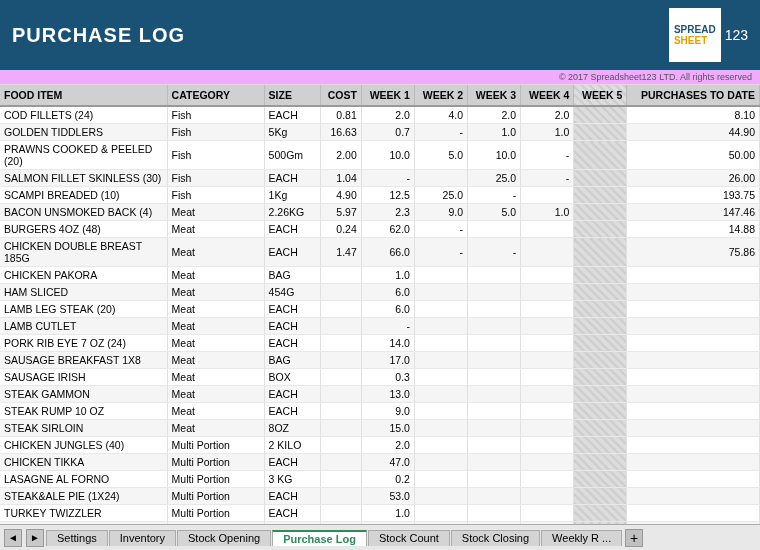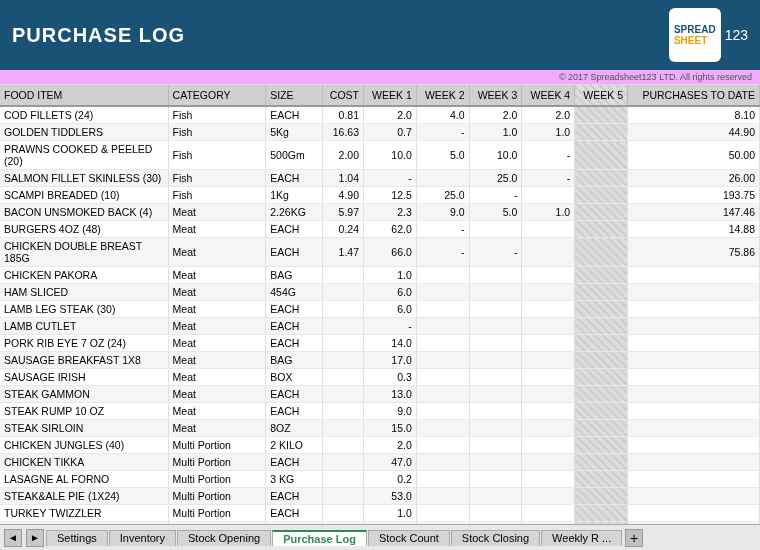--- a/index.html
+++ b/index.html
@@ -34,21 +34,21 @@
       display: flex;
       align-items: center;
       gap: 4px;
     }
     .logo-box {
       background: #fff;
       color: #1a5276;
       font-weight: bold;
       font-size: 13px;
       padding: 16px 5px;
-      border-radius: 6px;
+      border-radius: 0;
       line-height: 1.2;
     }
     .logo-text {
       color: #fff;
       font-size: 14px;
       font-weight: normal;
     }
 
     
     .copyright-bar {
@@ -74,21 +74,21 @@
       font-size: 10.5px;
     }
 
     thead tr {
       background: #d0d0d0;
     }
 
     thead th {
       padding: 4px 4px;
       text-align: left;
-      font-weight: normal;
+      font-weight: bold;
       color: #000;
       border-right: 1px solid #bbb;
       border-bottom: 2px solid #999;
       white-space: nowrap;
     }
 
     thead th.right {
       text-align: right;
     }
 
@@ -337,21 +337,21 @@
           <td>454G</td>
           <td class="right"></td>
           <td class="right">6.0</td>
           <td class="right"></td>
           <td class="right"></td>
           <td class="right"></td>
           <td class="shaded right"></td>
           <td class="right"></td>
         </tr>
         <tr>
-          <td>LAMB LEG STEAK (30)</td>
+          <td>LAMB LEG STEAK (20)</td>
           <td>Meat</td>
           <td>EACH</td>
           <td class="right"></td>
           <td class="right">6.0</td>
           <td class="right"></td>
           <td class="right"></td>
           <td class="right"></td>
           <td class="shaded right"></td>
           <td class="right"></td>
         </tr>

